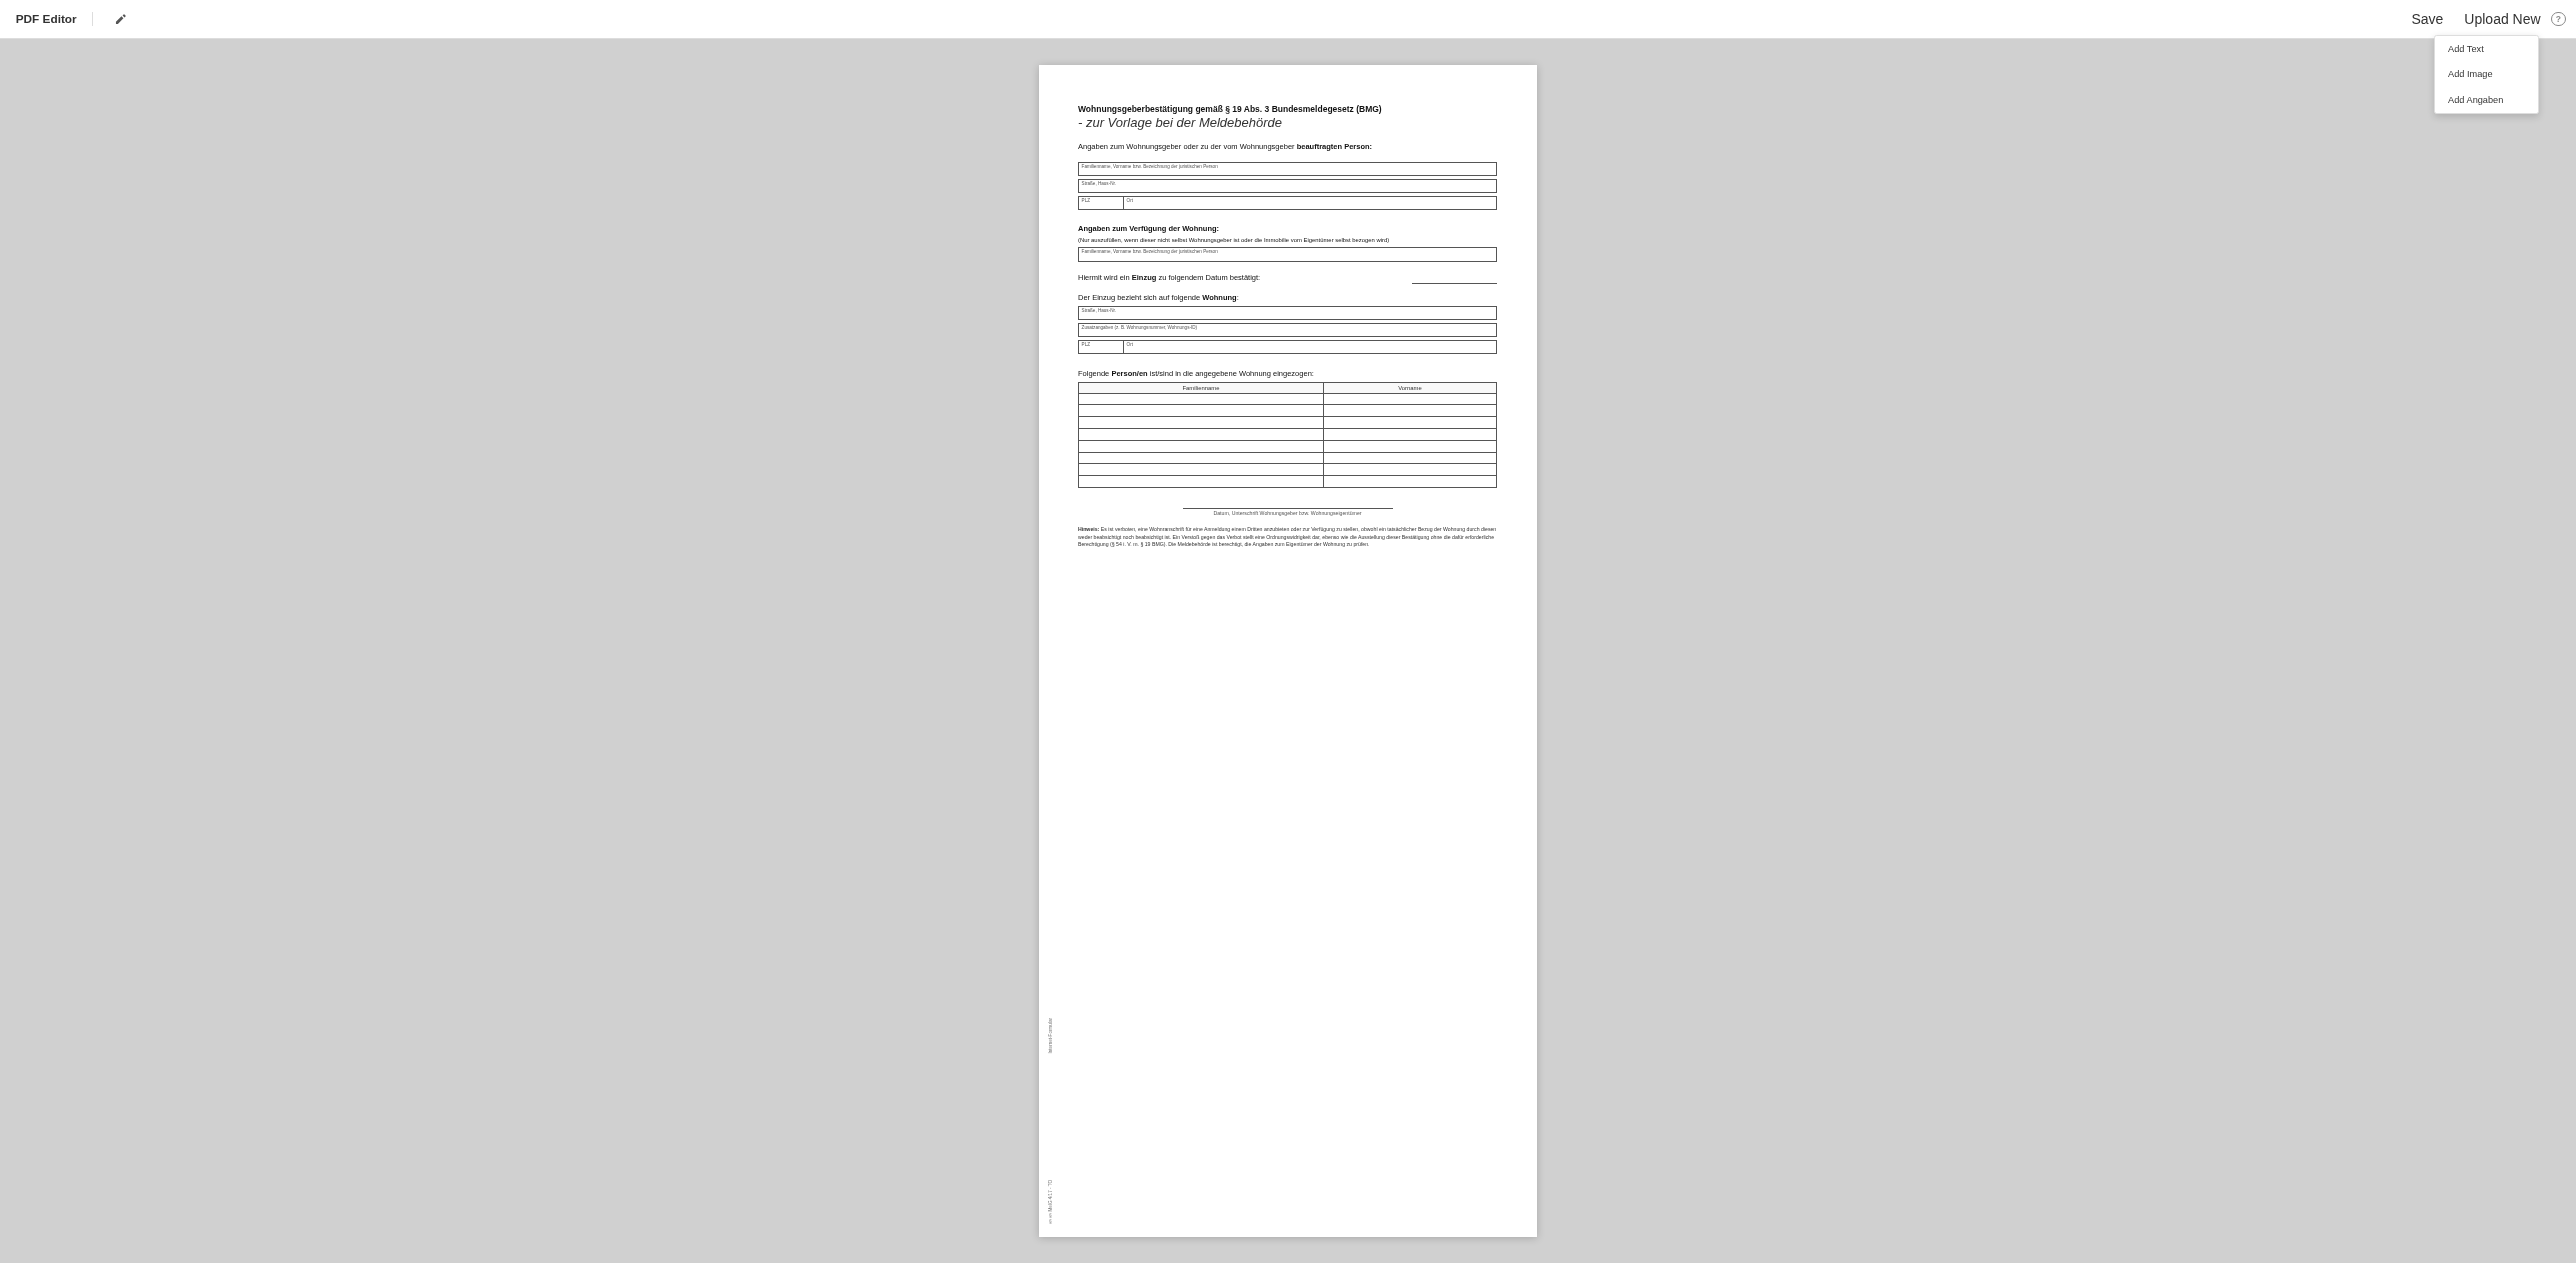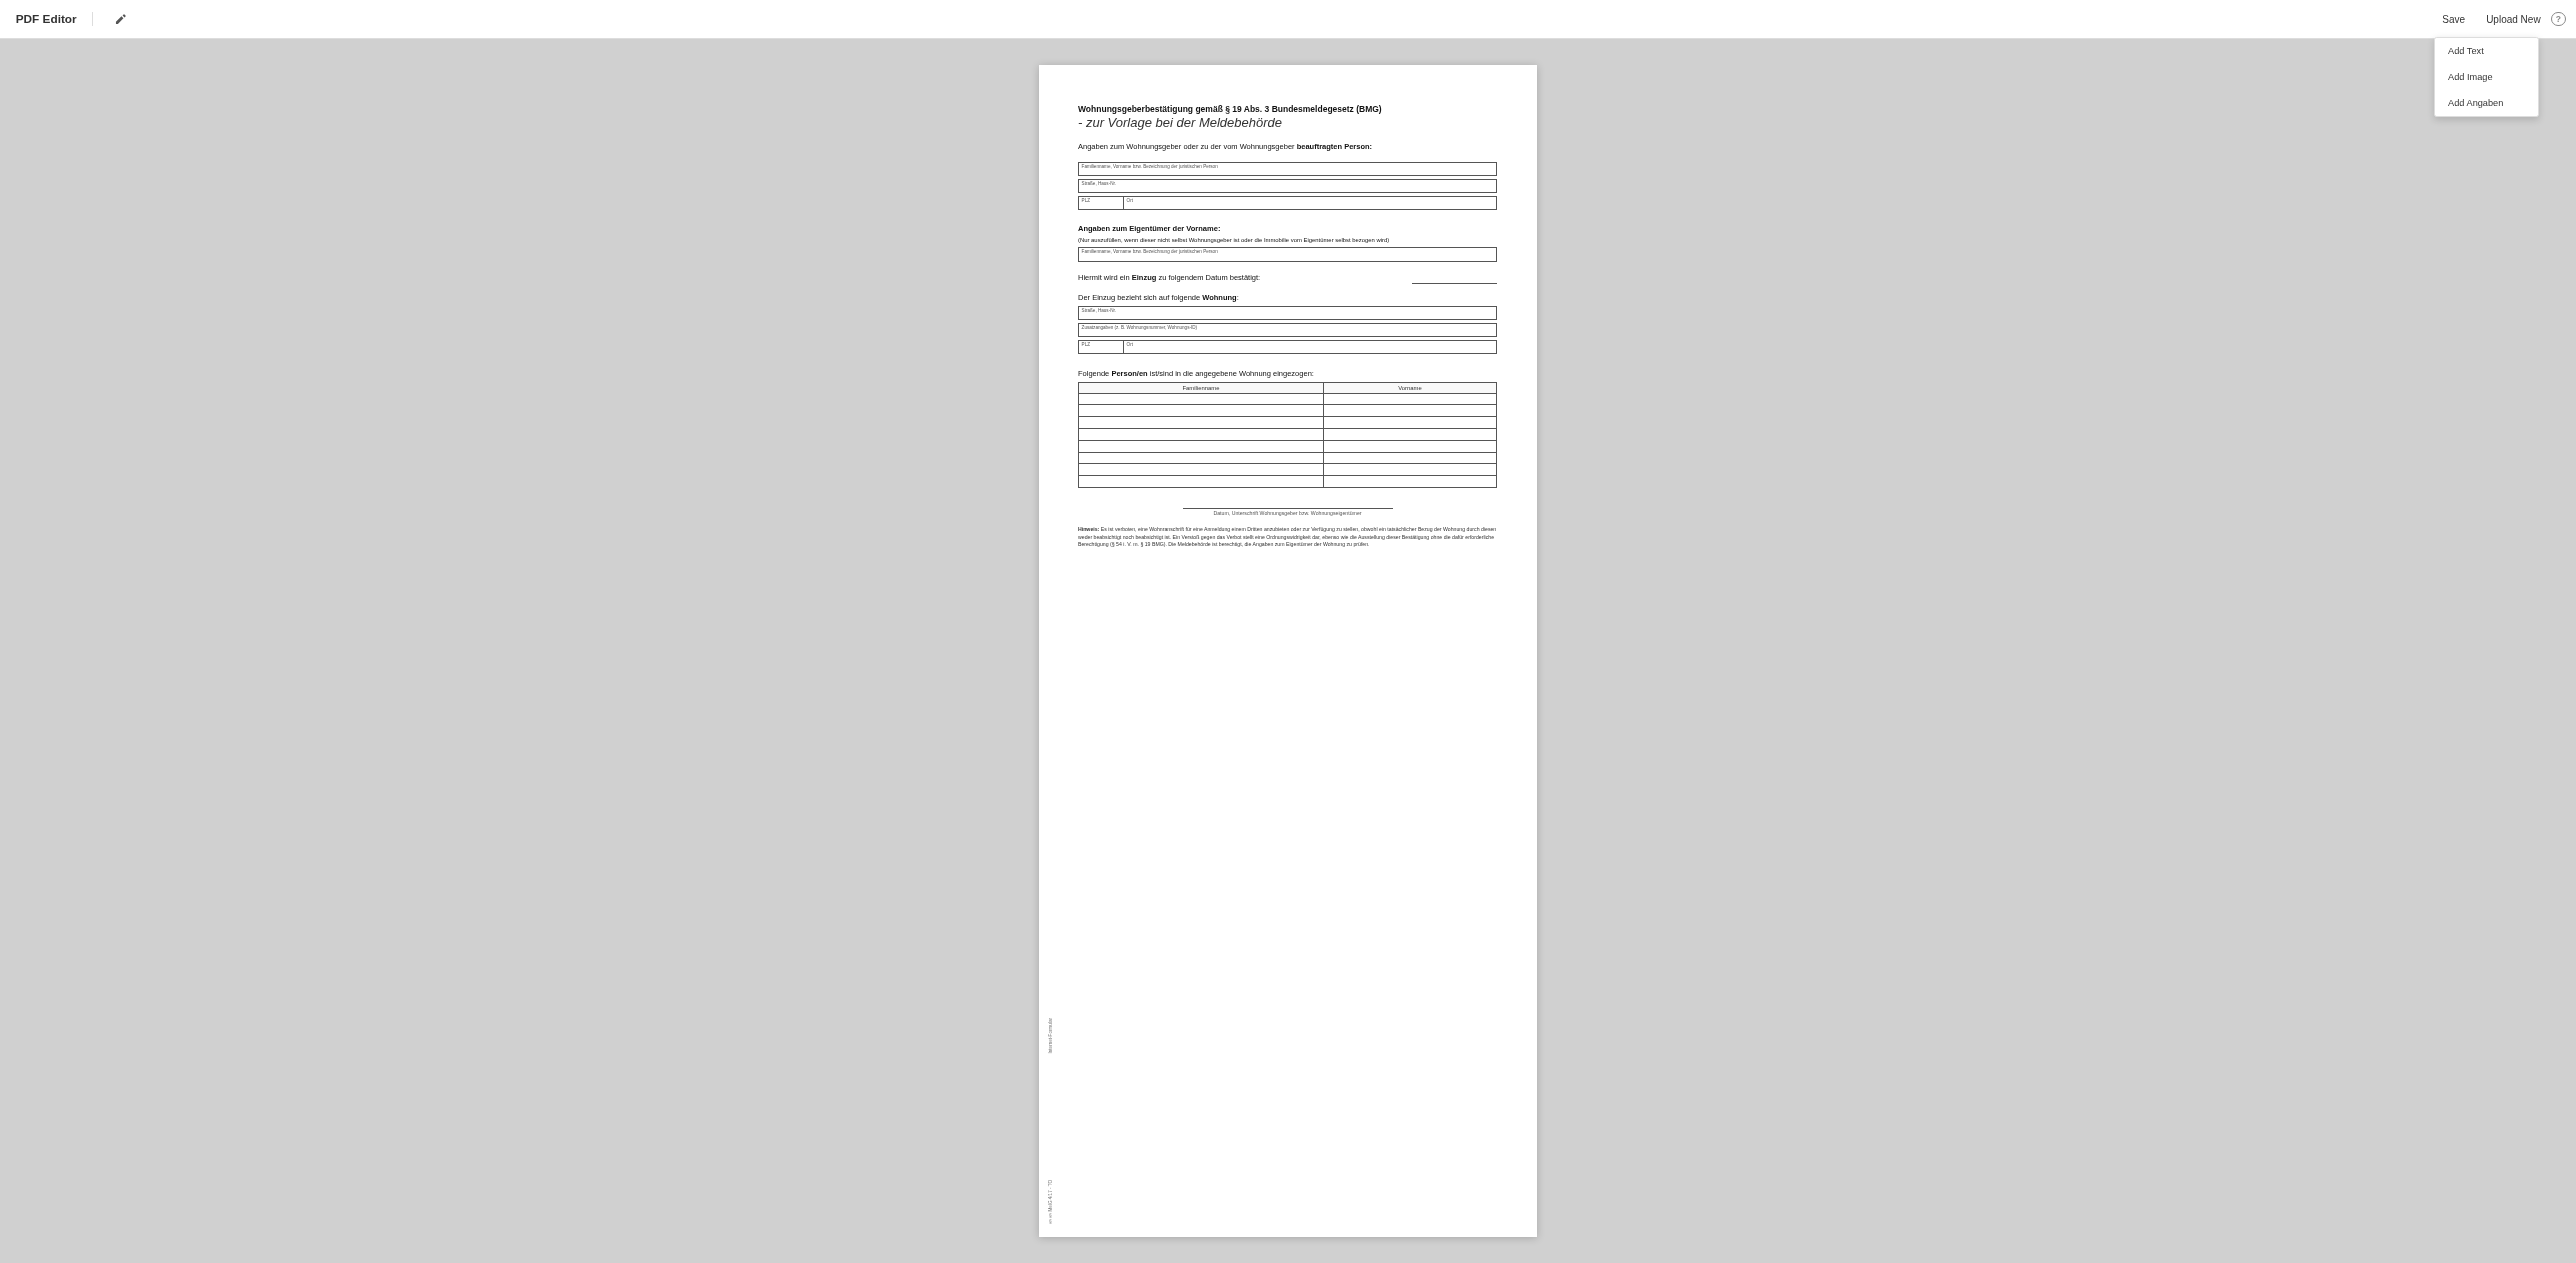--- a/index.html
+++ b/index.html
@@ -24,21 +24,21 @@
       padding: 0 15.7px 0 5.2px;
       border-right: 0.7px solid #ddd;
       margin-right: 13px;
     }
     .toolbar-spacer { flex: 1; }
     .toolbar-btn {
       background: none;
       border: none;
       cursor: pointer;
       padding: 5.2px 10.5px;
-      font-size: 10px;
+      font-size: 14px;
       color: #333;
       border-radius: 2.6px;
     }
     .toolbar-icon-btn {
       background: none;
       border: none;
       cursor: pointer;
       padding: 5.2px 7.9px;
       border-radius: 2.6px;
       display: flex;
@@ -310,21 +310,21 @@
       <div class="form-field-plz">
         <span class="field-inner-label">PLZ</span>
       </div>
       <div class="form-field-ort">
         <span class="field-inner-label">Ort</span>
       </div>
     </div>
 
     <div class="section-gap2"></div>
     <div class="section-label">
-      <strong>Angaben zum Eigentümer der Vorname:</strong>
+      <strong>Angaben zum Verfügung der Wohnung:</strong>
     </div>
     <div class="section-label" style="font-size:5.9px; margin-bottom:3.9px;">(Nur auszufüllen, wenn dieser nicht selbst Wohnungsgeber ist oder die Immobilie vom Eigentümer selbst bezogen wird)</div>
 
     <div class="form-field section-gap">
       <span class="form-field-label">Familienname, Vorname bzw. Bezeichnung der juristischen Person</span>
     </div>
 
     <div class="hiermit-row">
       <span class="hiermit-text">
         <span>Hiermit wird ein</span>

